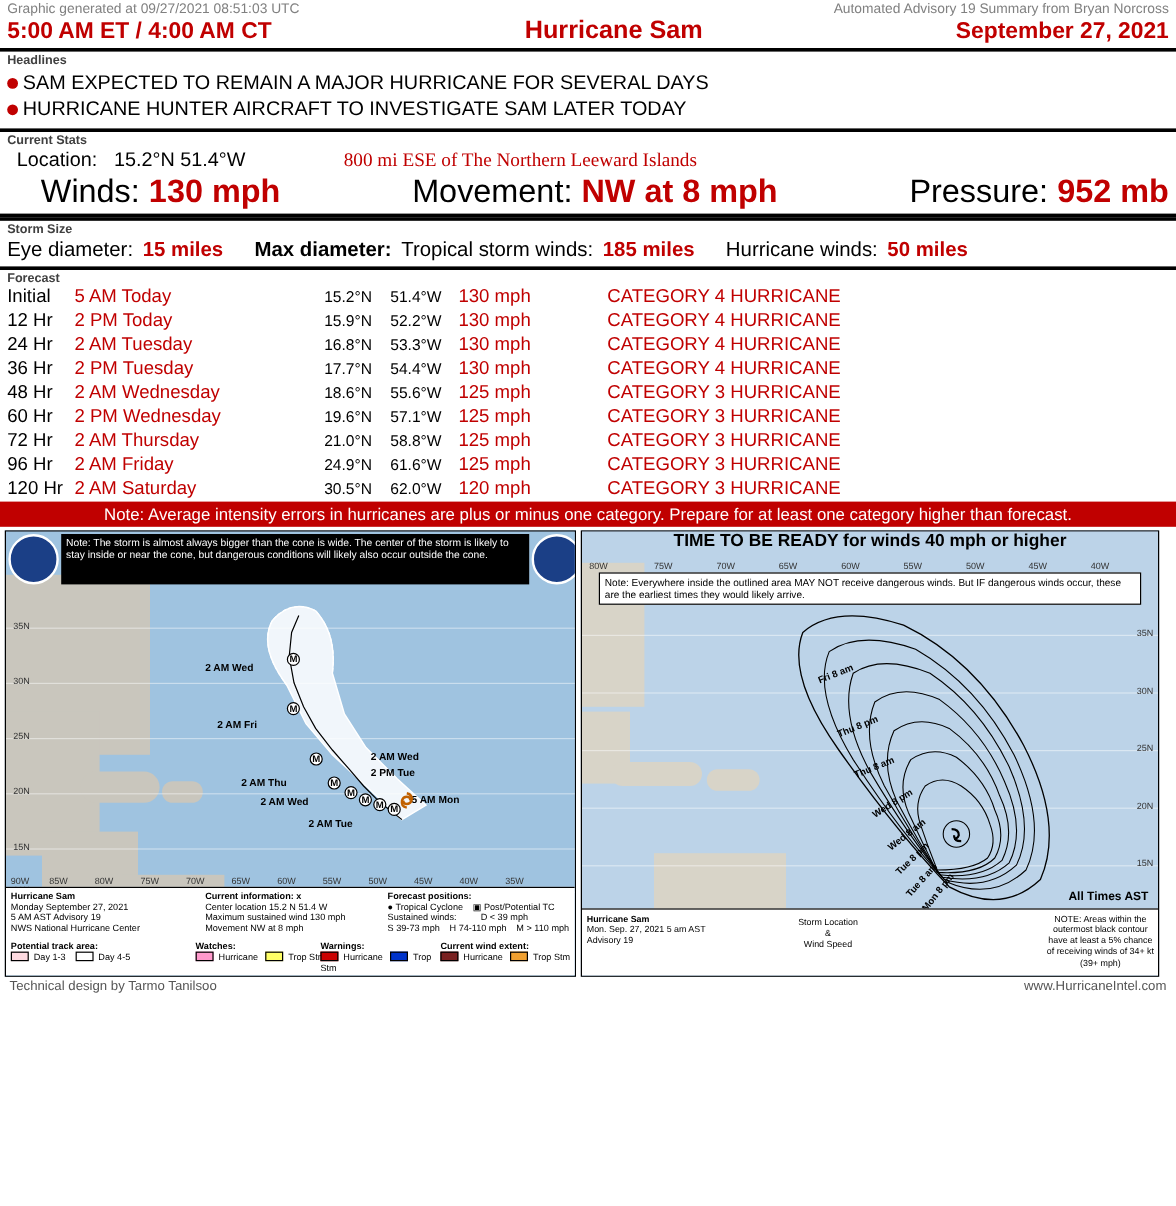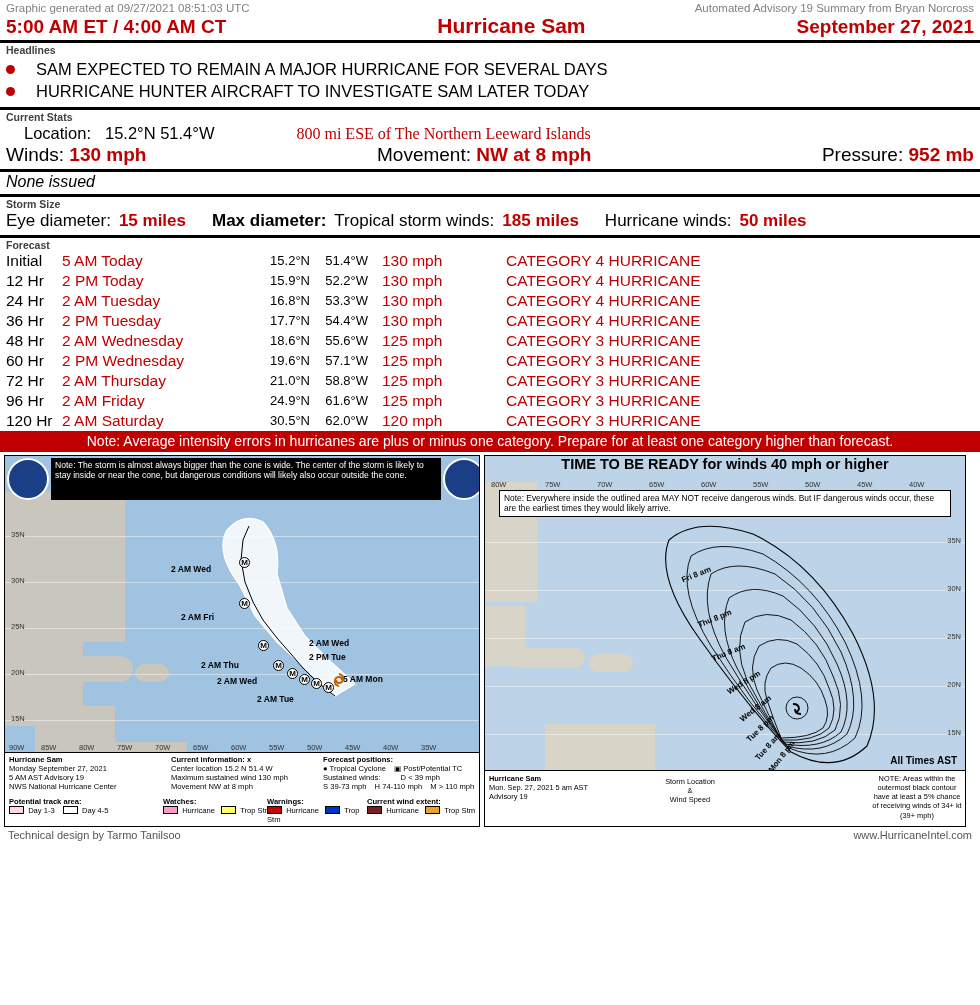--- a/index.html
+++ b/index.html
@@ -19,32 +19,32 @@
               padding: 0 6px 2px 6px; }
   .titlerow .left { color: #c00000; font-size: 19px; font-weight: bold; }
   .titlerow .center { color: #c00000; font-size: 21px; font-weight: bold; }
   .titlerow .right { color: #c00000; font-size: 19px; font-weight: bold; }
 
   .rule { height: 3px; background: #000; margin: 0; }
 
   .sectlabel { font-size: 10.5px; font-weight: bold; color: #404040; padding: 1px 6px 0 6px; }
 
   .headlines { padding: 2px 6px 4px 6px; }
-  .headline { font-size: 16.5px; color: #000; line-height: 1.35; display: flex; align-items: center; gap: 17px; }
+  .headline { font-size: 16.5px; color: #000; line-height: 1.35; display: flex; align-items: center; }
   .bullet { display: inline-block; width: 9px; height: 9px; border-radius: 50%;
             background: #c00000; margin-right: 4px; flex: none; }
 
-  .statsrow1 { display: flex; align-items: baseline; padding: 1px 24px; font-size: 16.5px; }
+  .statsrow1 { display: flex; align-items: baseline; padding: 1px 14px; font-size: 16.5px; }
   .statsrow1 .lbl { color: #000; }
   .statsrow1 .loc { color: #000; margin-left: 14px; }
   .statsrow1 .rel { color: #c00000; margin-left: 82px; font-size: 16px; font-family: Liberation Serif, serif; }
 
   .statsrow2 { display: flex; align-items: baseline; justify-content: space-between;
                padding: 0 6px 3px 6px; }
-  .statsrow2 .cell { font-size: 19px; color: #000; }
+  .statsrow2 .cell { font-size: 27px; color: #000; margin-left: 28px; }
   .statsrow2 .val { color: #c00000; font-weight: bold; }
 
   .watches { font-size: 16px; font-style: italic; padding: 1px 6px 3px 6px; color: #000; }
 
   .sizerow { display: flex; align-items: baseline; padding: 1px 6px 4px 6px; font-size: 17px; }
   .sizerow .k { color: #000; }
   .sizerow .v { color: #c00000; font-weight: bold; margin-left: 8px; }
   .sizerow .gap { width: 26px; }
   .sizerow .k2 { color: #000; font-weight: bold; }
 
@@ -145,21 +145,20 @@
       <span>Movement:</span>
       <span class="val">NW at 8 mph</span>
     </span>
     <span class="cell">
       <span>Pressure:</span>
       <span class="val">952 mb</span>
     </span>
   </div>
   <div class="rule"></div>
 
-  <div class="watches">None issued</div>
   <div class="rule"></div>
 
   <div class="sectlabel">Storm Size</div>
   <div class="sizerow">
     <span class="k">Eye diameter:</span>
     <span class="v">15 miles</span>
     <span class="gap"></span>
     <span class="k2">Max diameter:</span>
     <span class="k" style="margin-left:8px;">Tropical storm winds:</span>
     <span class="v">185 miles</span>

